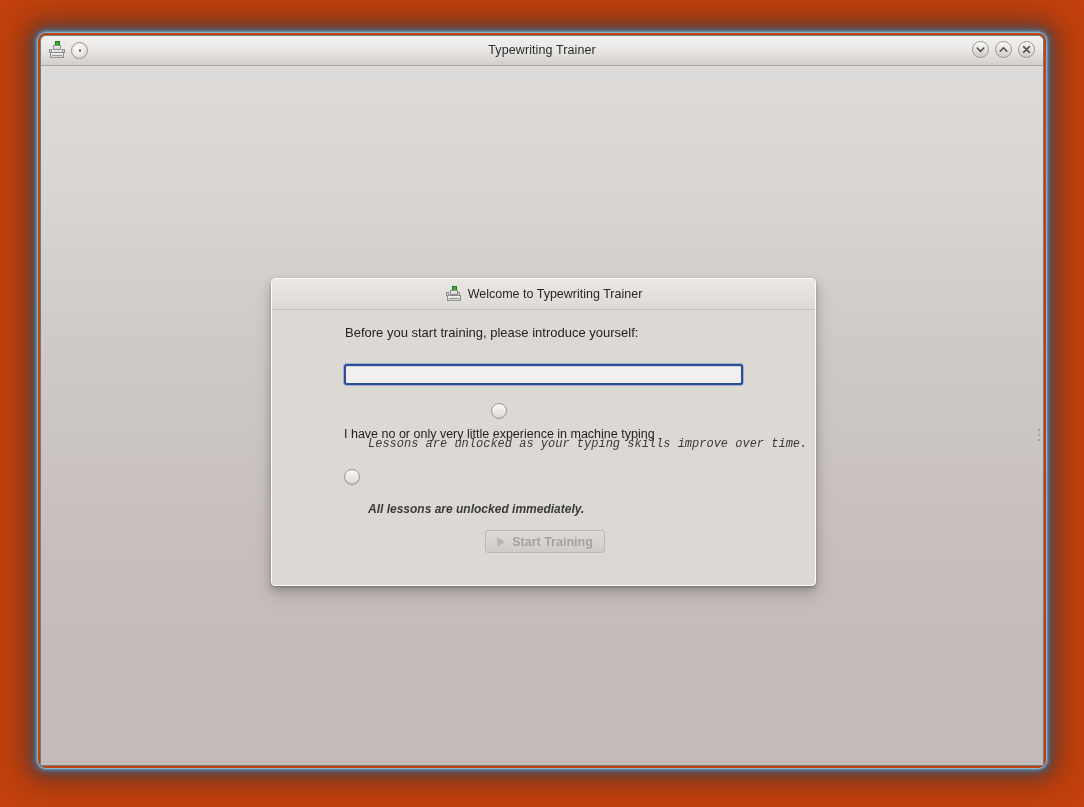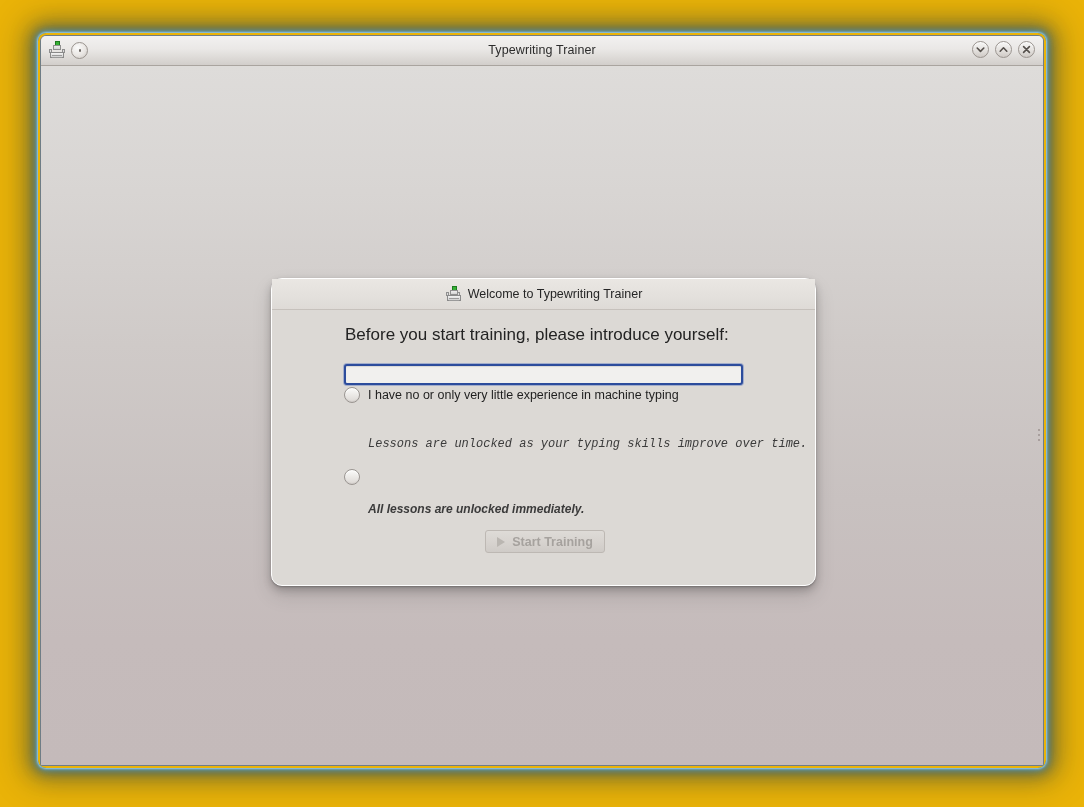--- a/index.html
+++ b/index.html
@@ -11,21 +11,21 @@
     overflow: hidden;
     font-family: "Liberation Sans", sans-serif;
   }
 
   
   #desktop {
     position: absolute;
     left: 0; top: 0;
     width: 1084px;
     height: 807px;
-    background: #eab308;
+    background: #c2410c;
   }
 
   
   #glow {
     position: absolute;
     left: 38px;
     top: 33px;
     width: 1008px;
     height: 735px;
     border-radius: 8px;
@@ -217,21 +217,21 @@
 
   
   #dialog {
     position: absolute;
     left: 230px;
     top: 212px;
     width: 545px;
     height: 308px;
     background: #dcd9d5;
     border: 1px solid #ffffff;
-    border-radius: 11px;
+    border-radius: 4px;
     box-sizing: border-box;
     box-shadow:
       0 1px 2px rgba(0,0,0,0.22),
       0 4px 9px rgba(0,0,0,0.20),
       0 9px 20px rgba(0,0,0,0.13);
   }
 
   
   #dlg-head {
     position: relative;
@@ -256,21 +256,21 @@
 
   #dlg-body {
     position: relative;
     padding: 0;
   }
 
   .dlg-prompt {
     position: absolute;
     left: 73px;
     top: 15px;
-    font-size: 17px;
+    font-size: 13px;
     color: #232323;
   }
 
   
   .name-input {
     position: absolute;
     left: 72px;
     top: 54px;
     width: 399px;
     height: 21px;
@@ -289,21 +289,21 @@
   }
 
   
   .radio-row {
     position: absolute;
     left: 72px;
     display: flex;
     align-items: center;
     gap: 8px;
   }
-  .radio-row.r1 { top: 77px; }
+  .radio-row.r1 { top: 93px; flex-direction: column; }
   .radio-row.r2 { top: 159px; }
 
   .radio-dot {
     width: 16px;
     height: 16px;
     border-radius: 50%;
     border: 1px solid #9a9591;
     box-sizing: border-box;
     background: linear-gradient(to bottom, #fbfbfa 0%, #eceae7 48%, #dcd8d4 100%);
     box-shadow:

